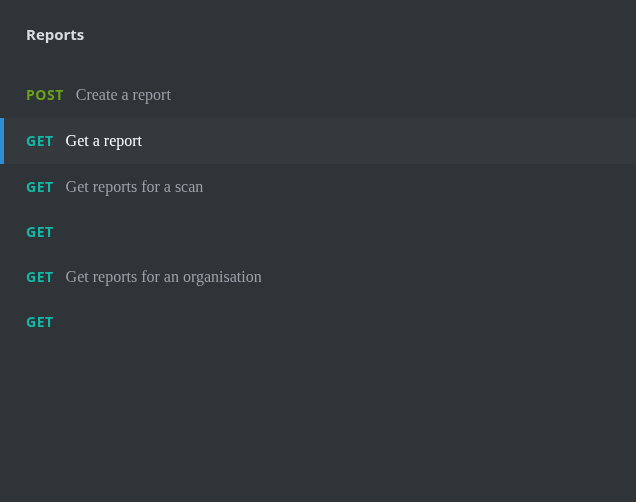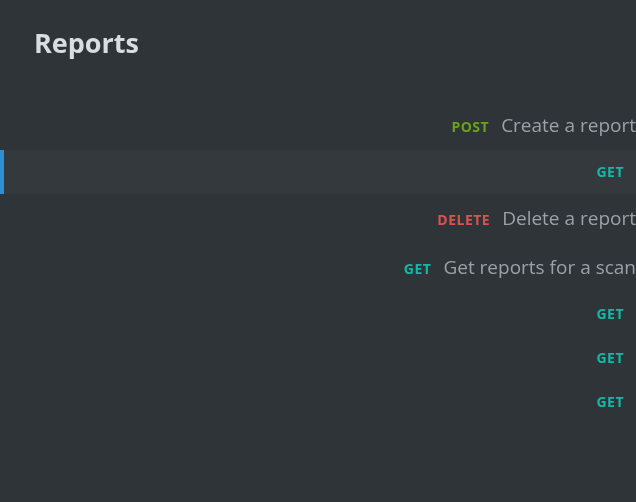--- a/index.html
+++ b/index.html
@@ -10,32 +10,31 @@
     font-family: "Open Sans", "Segoe UI", "Helvetica Neue", Arial, sans-serif;
     overflow: hidden;
   }
   .sidebar {
     width: 100%;
     height: 100%;
     padding-top: 24px;
   }
   .section-title {
     color: #d8dde2;
-    font-size: 27px;
+    font-size: 15px;
     font-weight: 700;
-    padding-left: 34px;
-    margin-bottom: 40px;
+    padding-left: 26px;
+    margin-bottom: 28px;
   }
   .item {
     display: flex;
     align-items: baseline;
     padding: 15px 0 15px 26px;
     cursor: pointer;
     position: relative;
-    justify-content: flex-end;
   }
   .item.active {
     background: #33393d;
   }
   .item.active::before {
     content: "";
     position: absolute;
     left: 0; top: 0; bottom: 0;
     width: 4px;
     background: #2d8fd6;
@@ -45,57 +44,56 @@
     font-weight: 700;
     letter-spacing: 0.5px;
     margin-right: 12px;
     line-height: 1;
     white-space: nowrap;
   }
   .method-post   { color: #6aa31a; }
   .method-get    { color: #14b8a6; }
   .method-delete { color: #d9534f; }
   .label {
-    font-size: 19px;
+    font-size: 16px;
     color: #9aa1a8;
     line-height: 1;
+    font-family: Liberation Serif, serif;
   }
   .item.active .label {
     color: #ffffff;
   }
 </style>
 </head>
 <body>
 
 <div class="sidebar">
   <h2 class="section-title">Reports</h2>
 
   <div class="item">
     <span class="method method-post">POST</span>
     <span class="label">Create a report</span>
   </div>
 
   <div class="item active">
     <span class="method method-get">GET</span>
+    <span class="label">Get a report</span>
   </div>
 
-  <div class="item">
-    <span class="method method-delete">DELETE</span>
-    <span class="label">Delete a report</span>
-  </div>
 
   <div class="item">
     <span class="method method-get">GET</span>
     <span class="label">Get reports for a scan</span>
   </div>
 
   <div class="item">
     <span class="method method-get">GET</span>
   </div>
 
   <div class="item">
     <span class="method method-get">GET</span>
+    <span class="label">Get reports for an organisation</span>
   </div>
 
   <div class="item">
     <span class="method method-get">GET</span>
   </div>
 </div>
 
 </body></html>

